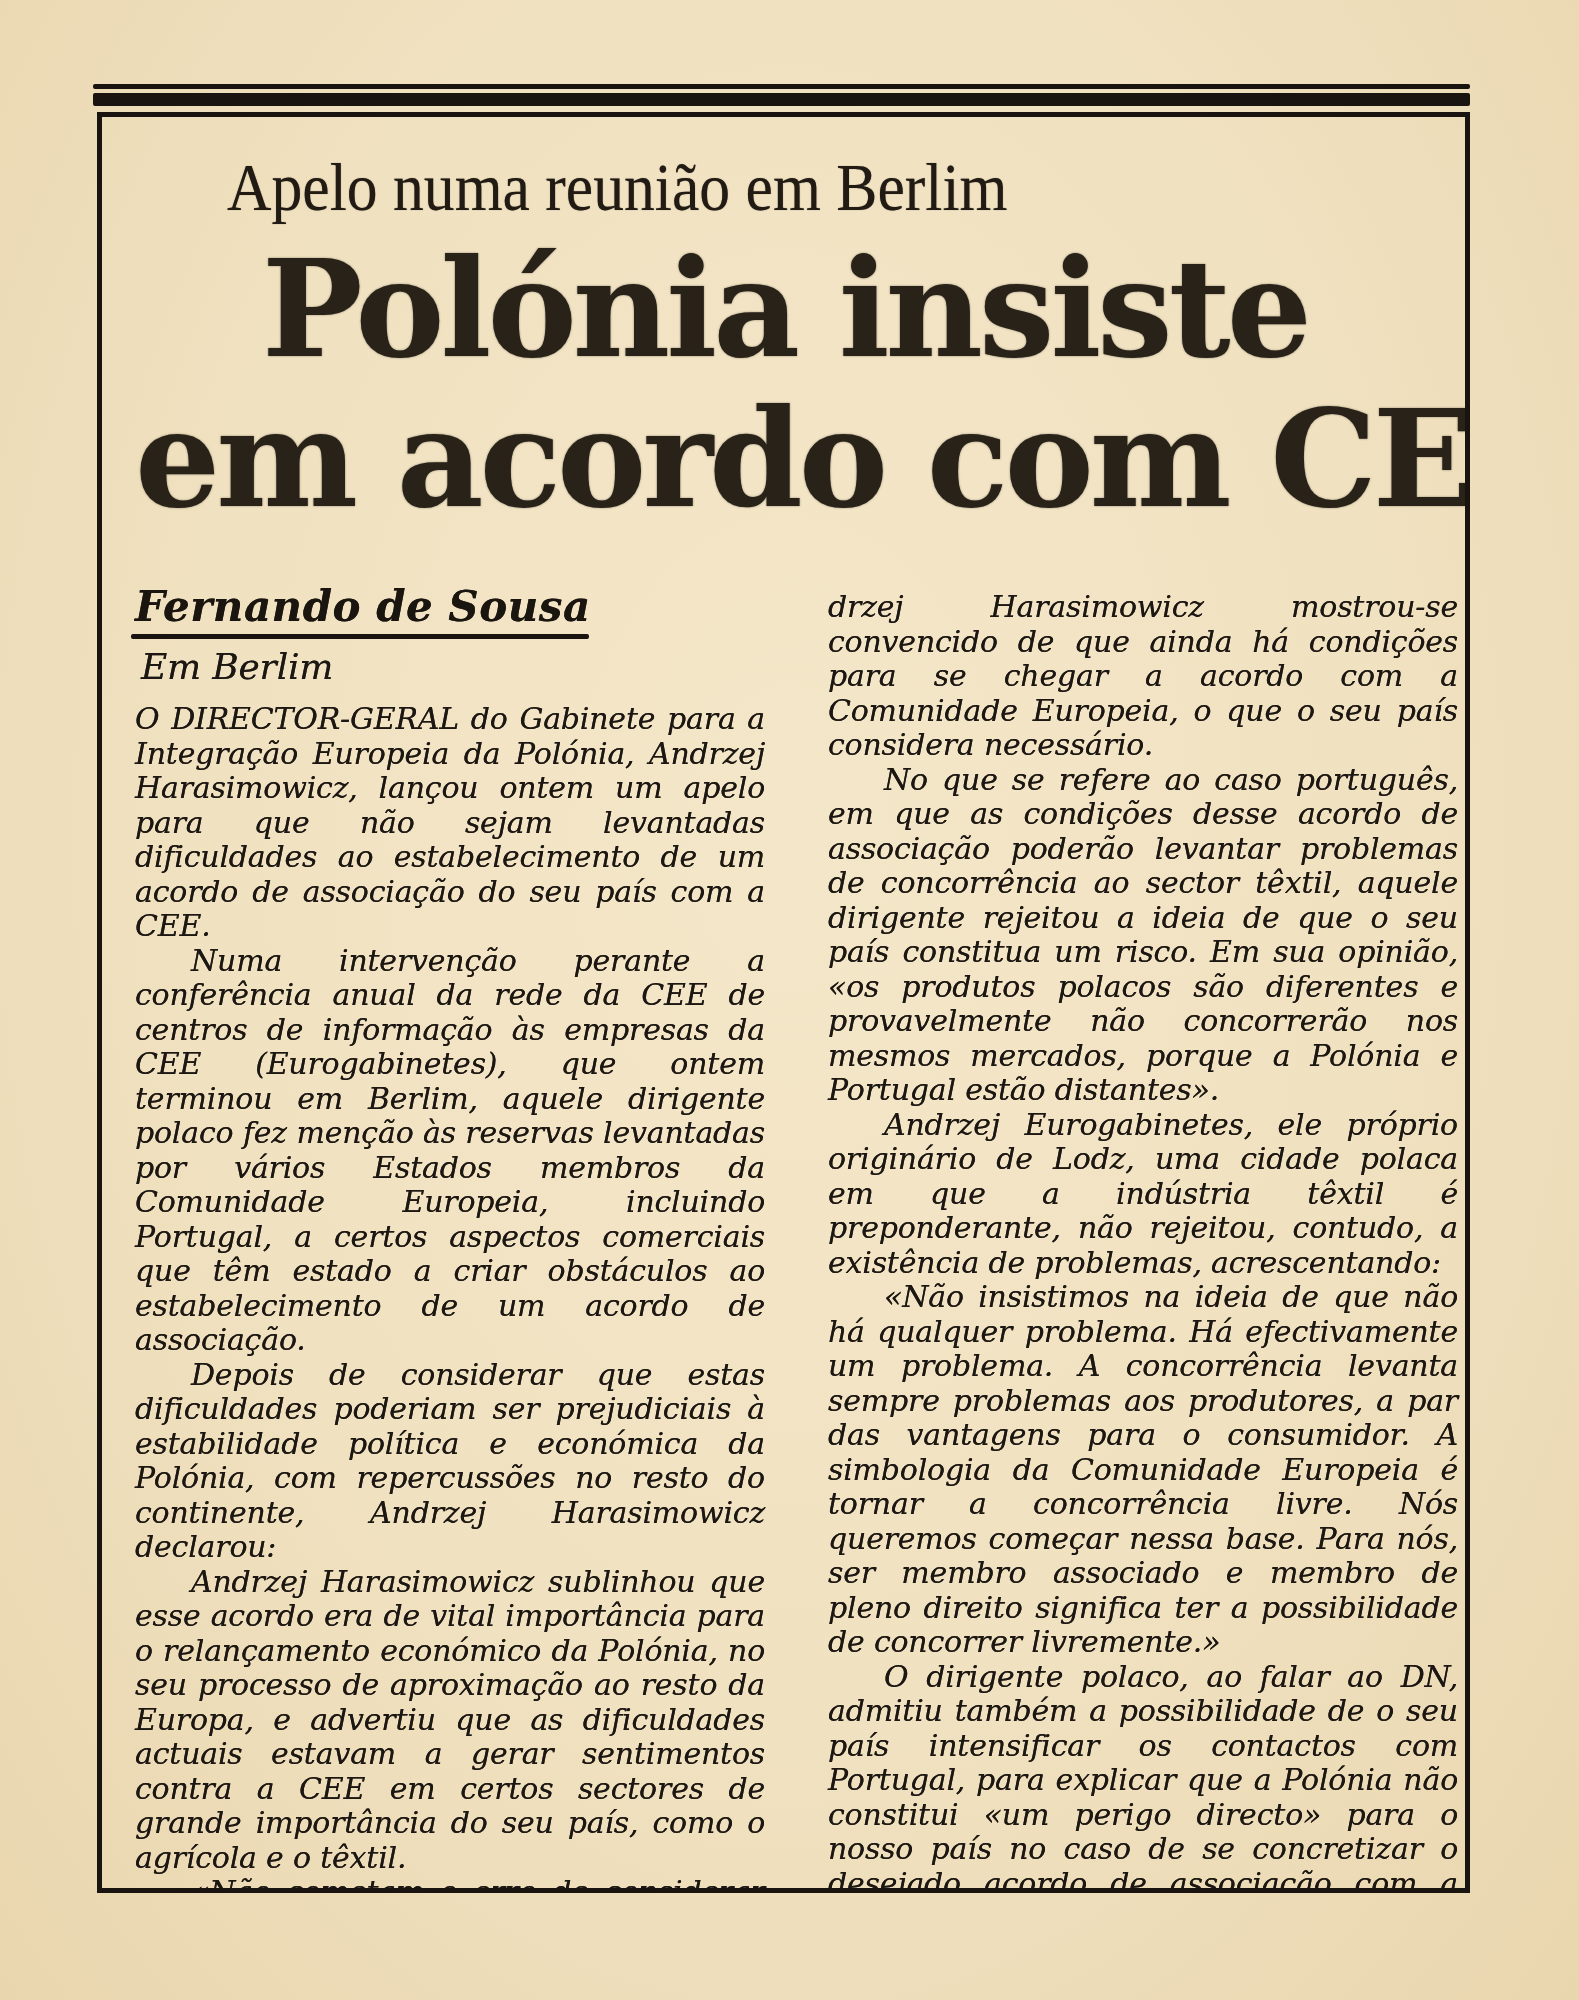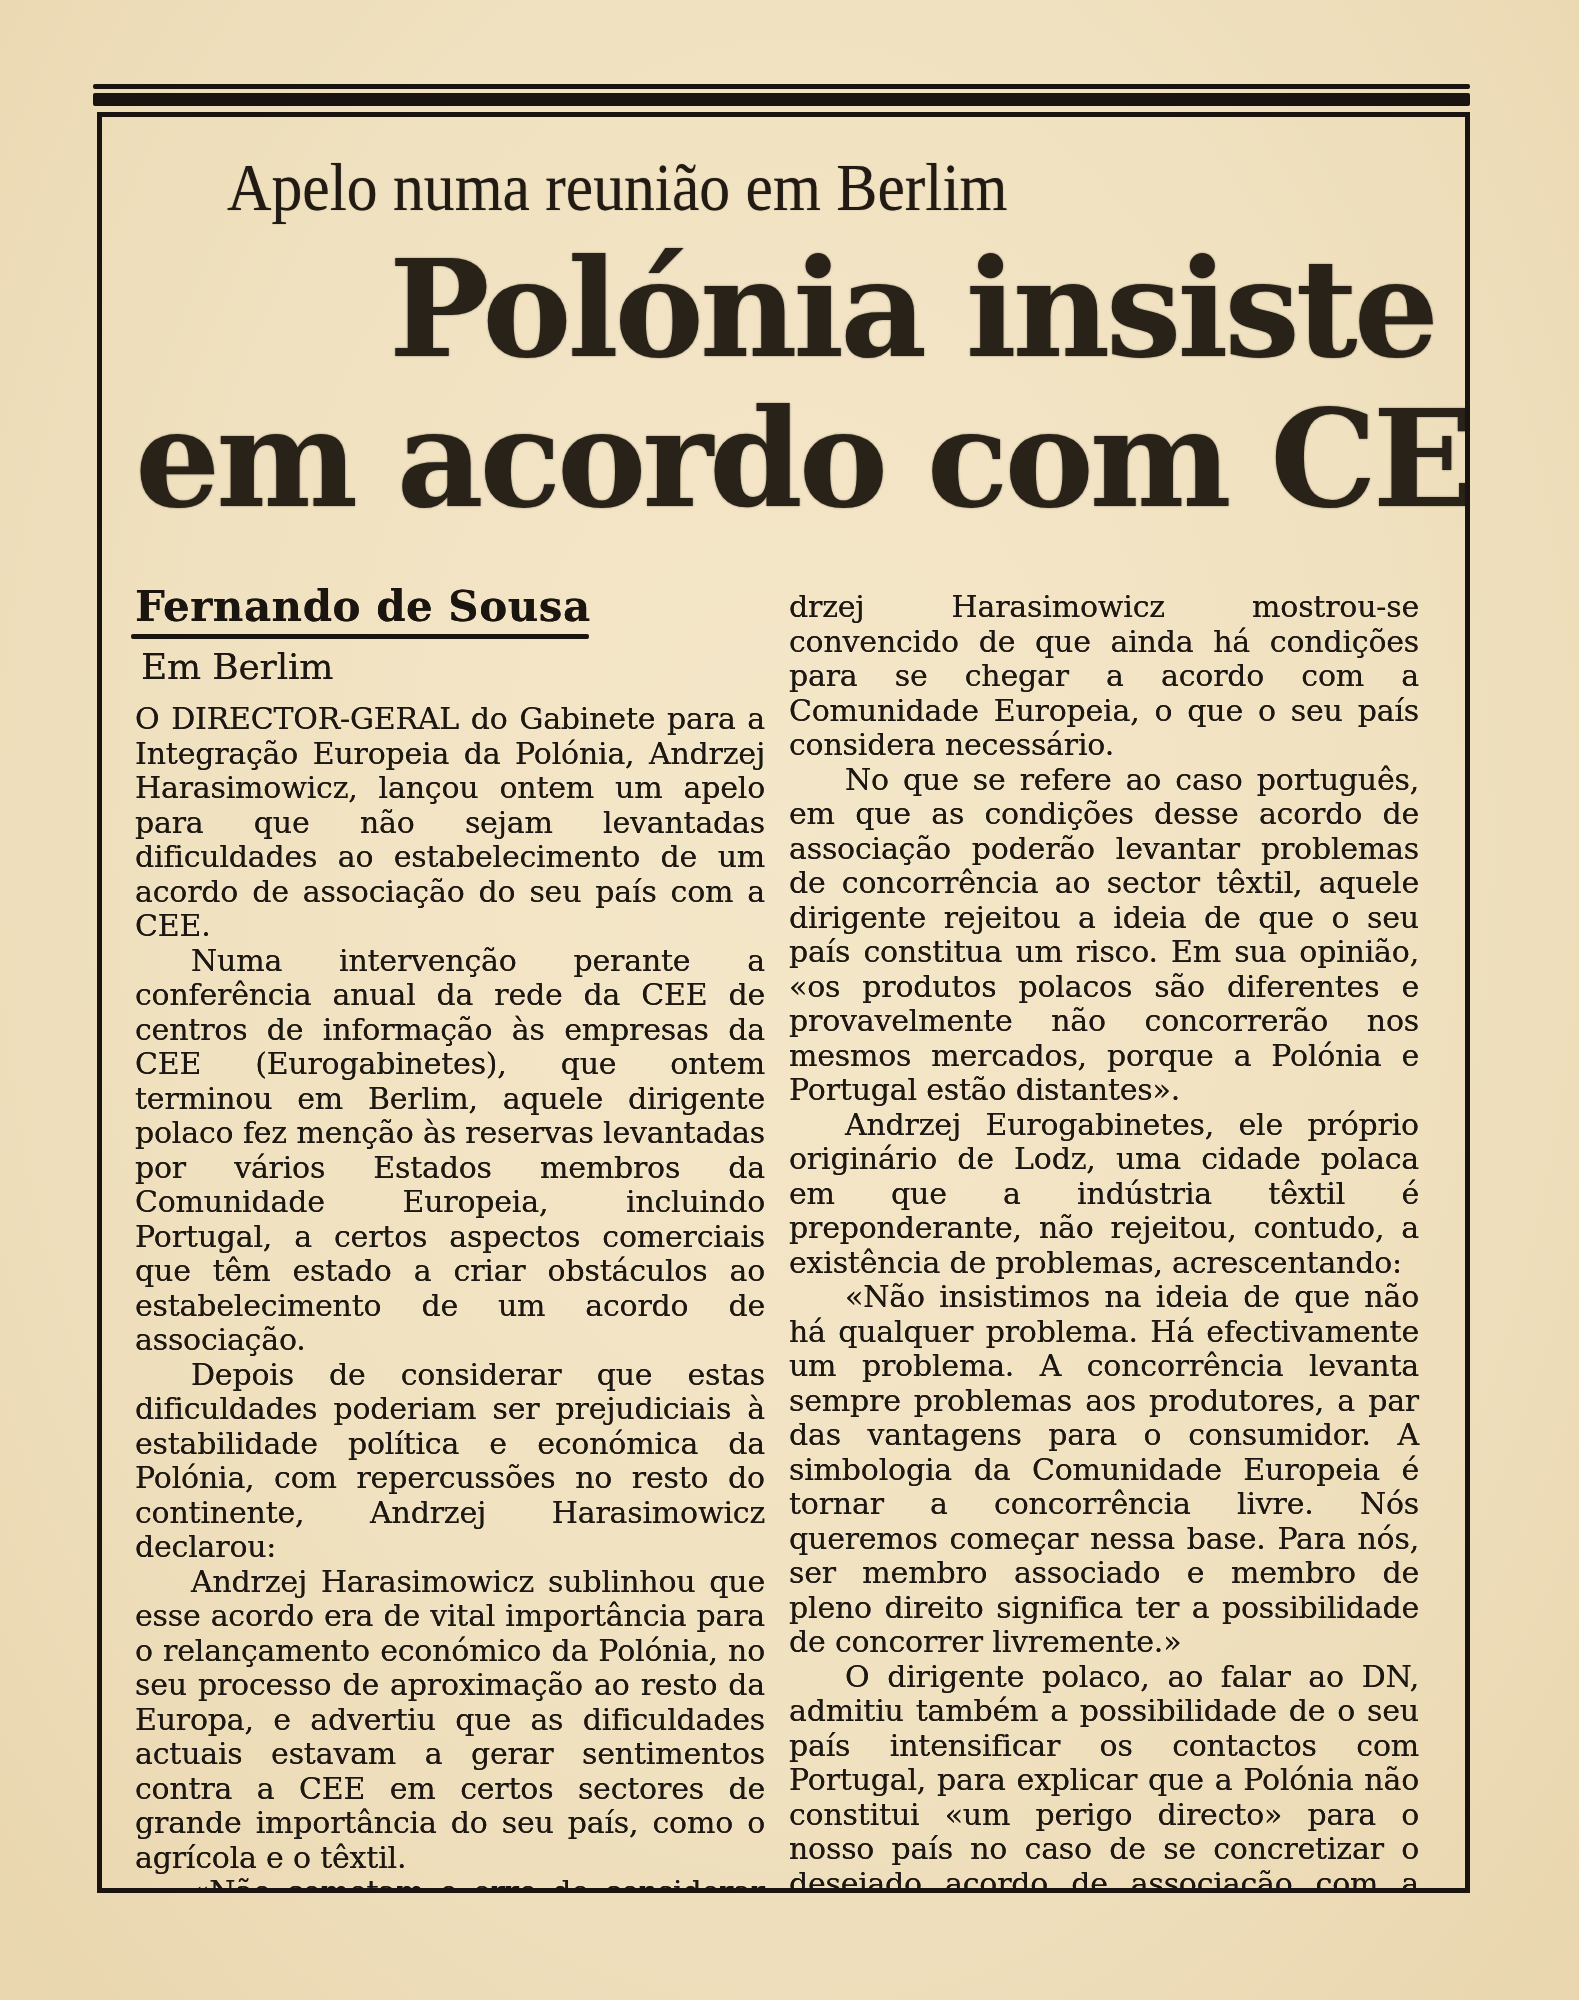--- a/index.html
+++ b/index.html
@@ -26,28 +26,28 @@
   }
   .kicker{
     margin:32px auto 0;width:fit-content;
     transform:translateX(-168px) scaleX(0.92);
     transform-origin:center;
     font-family:"Liberation Serif","DejaVu Serif",serif;
     font-size:67px;font-weight:400;white-space:nowrap;
     color:#211b14;text-shadow:0 0 1px rgba(30,24,16,.6);
   }
   .headline{
-    margin:8px 0 0;text-align:right;
+    margin:8px 0 0;text-align:center;
     font-size:134px;line-height:150px;font-weight:bold;
     letter-spacing:-4px;color:#282219;
     text-shadow:0 0 2px rgba(32,25,17,.5);
   }
   .headline span{display:block;white-space:nowrap;}
   .columns{
-    display:flex;gap:24px;margin-top:56px;
+    display:flex;gap:63px;margin-top:56px;font-style:italic;
   }
   .col{
     width:630px;flex:0 0 auto;
     text-align:justify;
     font-size:30px;line-height:34.5px;
     letter-spacing:-0.2px;
     color:#1c1712;
     text-shadow:0 0 0.5px rgba(26,20,14,.85);
   }
   .col p{margin:0;text-indent:56px;}

